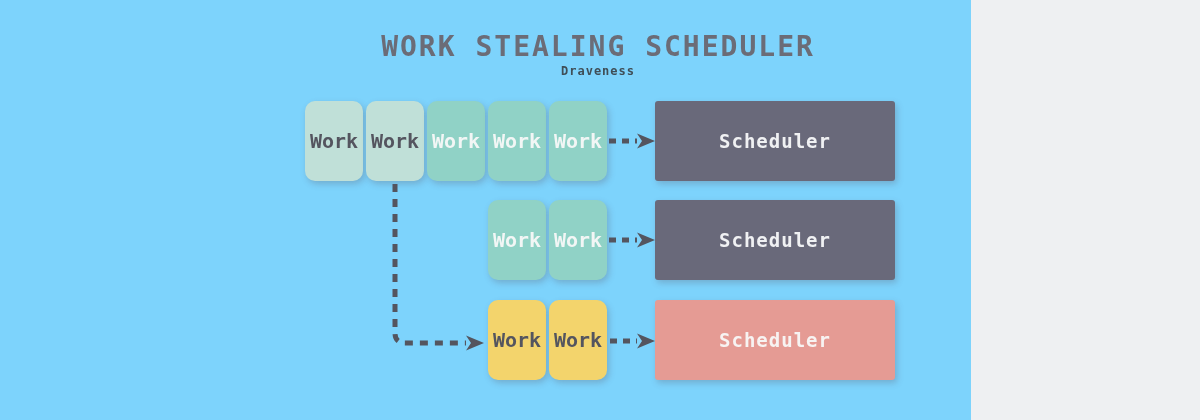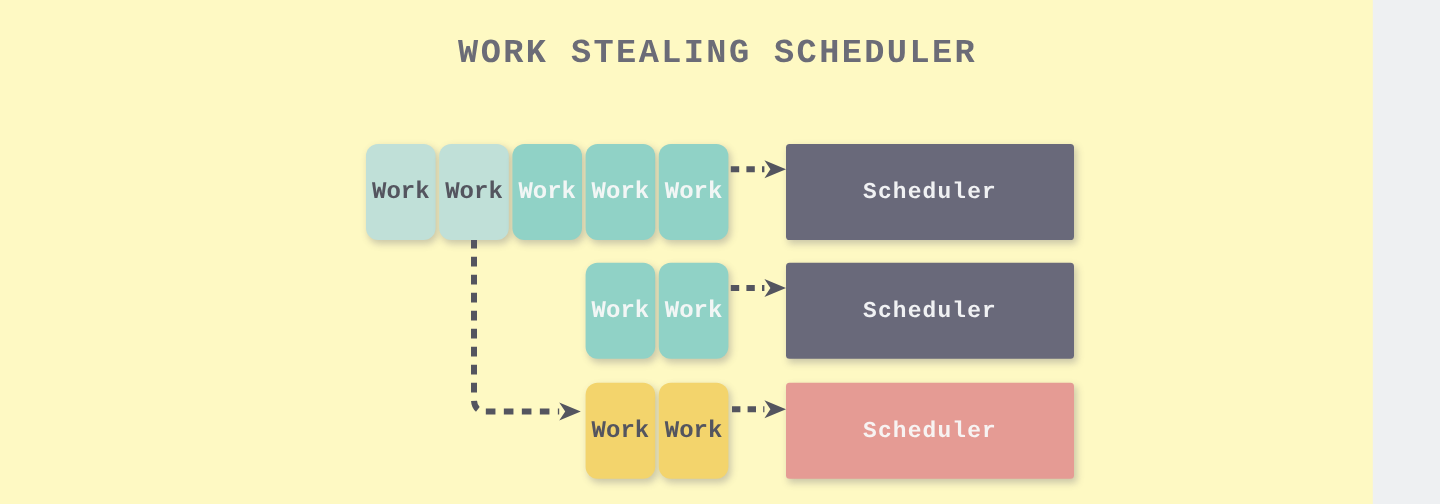--- a/index.html
+++ b/index.html
@@ -2,24 +2,23 @@
 <html><head>
 <meta charset="utf-8">
 <style>
   html,body{margin:0;padding:0;}
   body{
     background:#eef0f2;
     font-family:"DejaVu Sans Mono","Liberation Mono",monospace;
   }
   .canvas{
     position:relative;
-    width:1144px;height:420px;
-    background:#fef9c3;
+    width:971px;height:420px;
+    background:#7dd3fc;
     overflow:hidden;
-    font-family:Liberation Mono, monospace;
   }
   .title{
     position:absolute;
     left:0;top:30px;width:1196px;
     text-align:center;
     font-size:28px;
     font-weight:bold;
     letter-spacing:2px;
     color:#6b6c77;
     margin:0;
@@ -32,21 +31,20 @@
     font-weight:bold;
     letter-spacing:1px;
     color:#3f4e57;
   }
   .box{
     position:absolute;
     display:flex;
     align-items:center;
     justify-content:center;
     box-shadow:2px 3px 6px rgba(90,90,110,0.30);
-    margin-top:19px;
   }
   .work{
     width:58px;height:80px;
     border-radius:10px;
     font-size:20px;
     font-weight:bold;
   }
   .work.light{background:#c0e0d8;color:#54555f;}
   .work.teal{background:#90d2c6;color:#f2f6f5;}
   .work.yellow{background:#f3d46c;color:#54555f;}
@@ -60,20 +58,21 @@
   .scheduler.gray{background:#69697a;color:#f0f1f3;}
   .scheduler.salmon{background:#e59b94;color:#f7f3f2;}
   .arrows{position:absolute;left:0;top:0;pointer-events:none;}
 </style>
 </head>
 <body>
 
 <div class="canvas">
 
   <h1 class="title">WORK STEALING SCHEDULER</h1>
+  <div class="subtitle">Draveness</div>
 
   <svg class="arrows" width="1200" height="420" viewBox="0 0 1200 420">
 
     <g>
       <path d="M609 141 H637" stroke="#54555f" stroke-width="5" stroke-dasharray="7 6" fill="none"></path>
       <path d="M637 133.5 L655 141 L637 148.5 L642 141 Z" fill="#54555f"></path>
     </g>
 
     <g>
       <path d="M609 240 H637" stroke="#54555f" stroke-width="5" stroke-dasharray="7 6" fill="none"></path>

